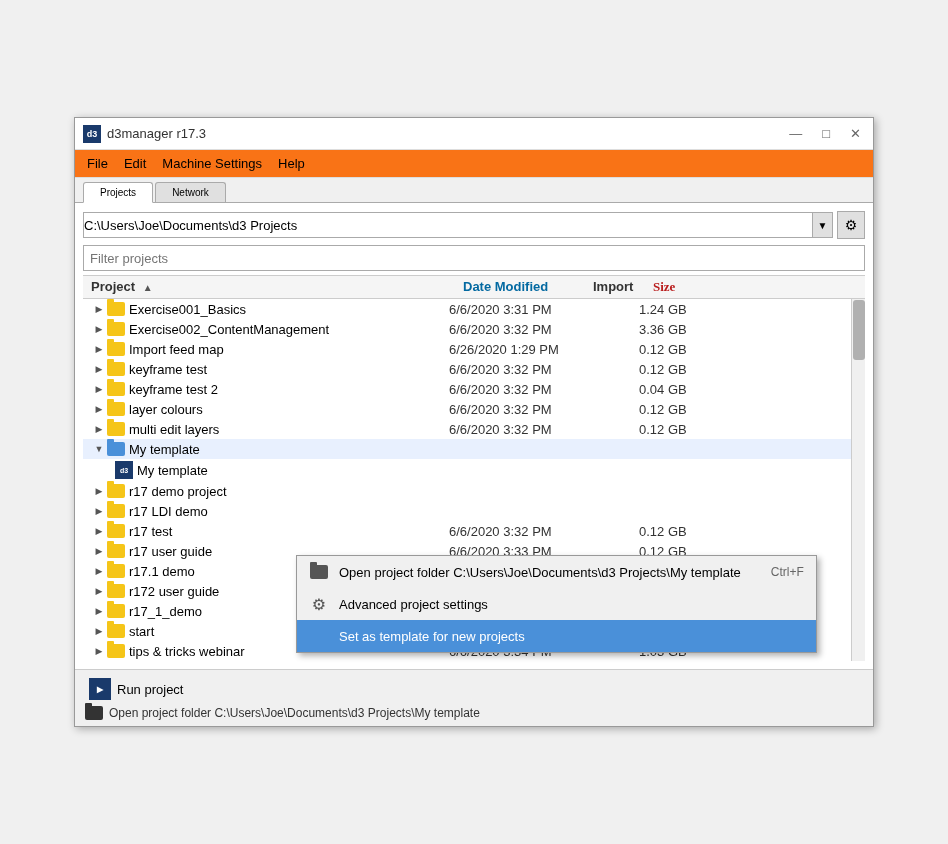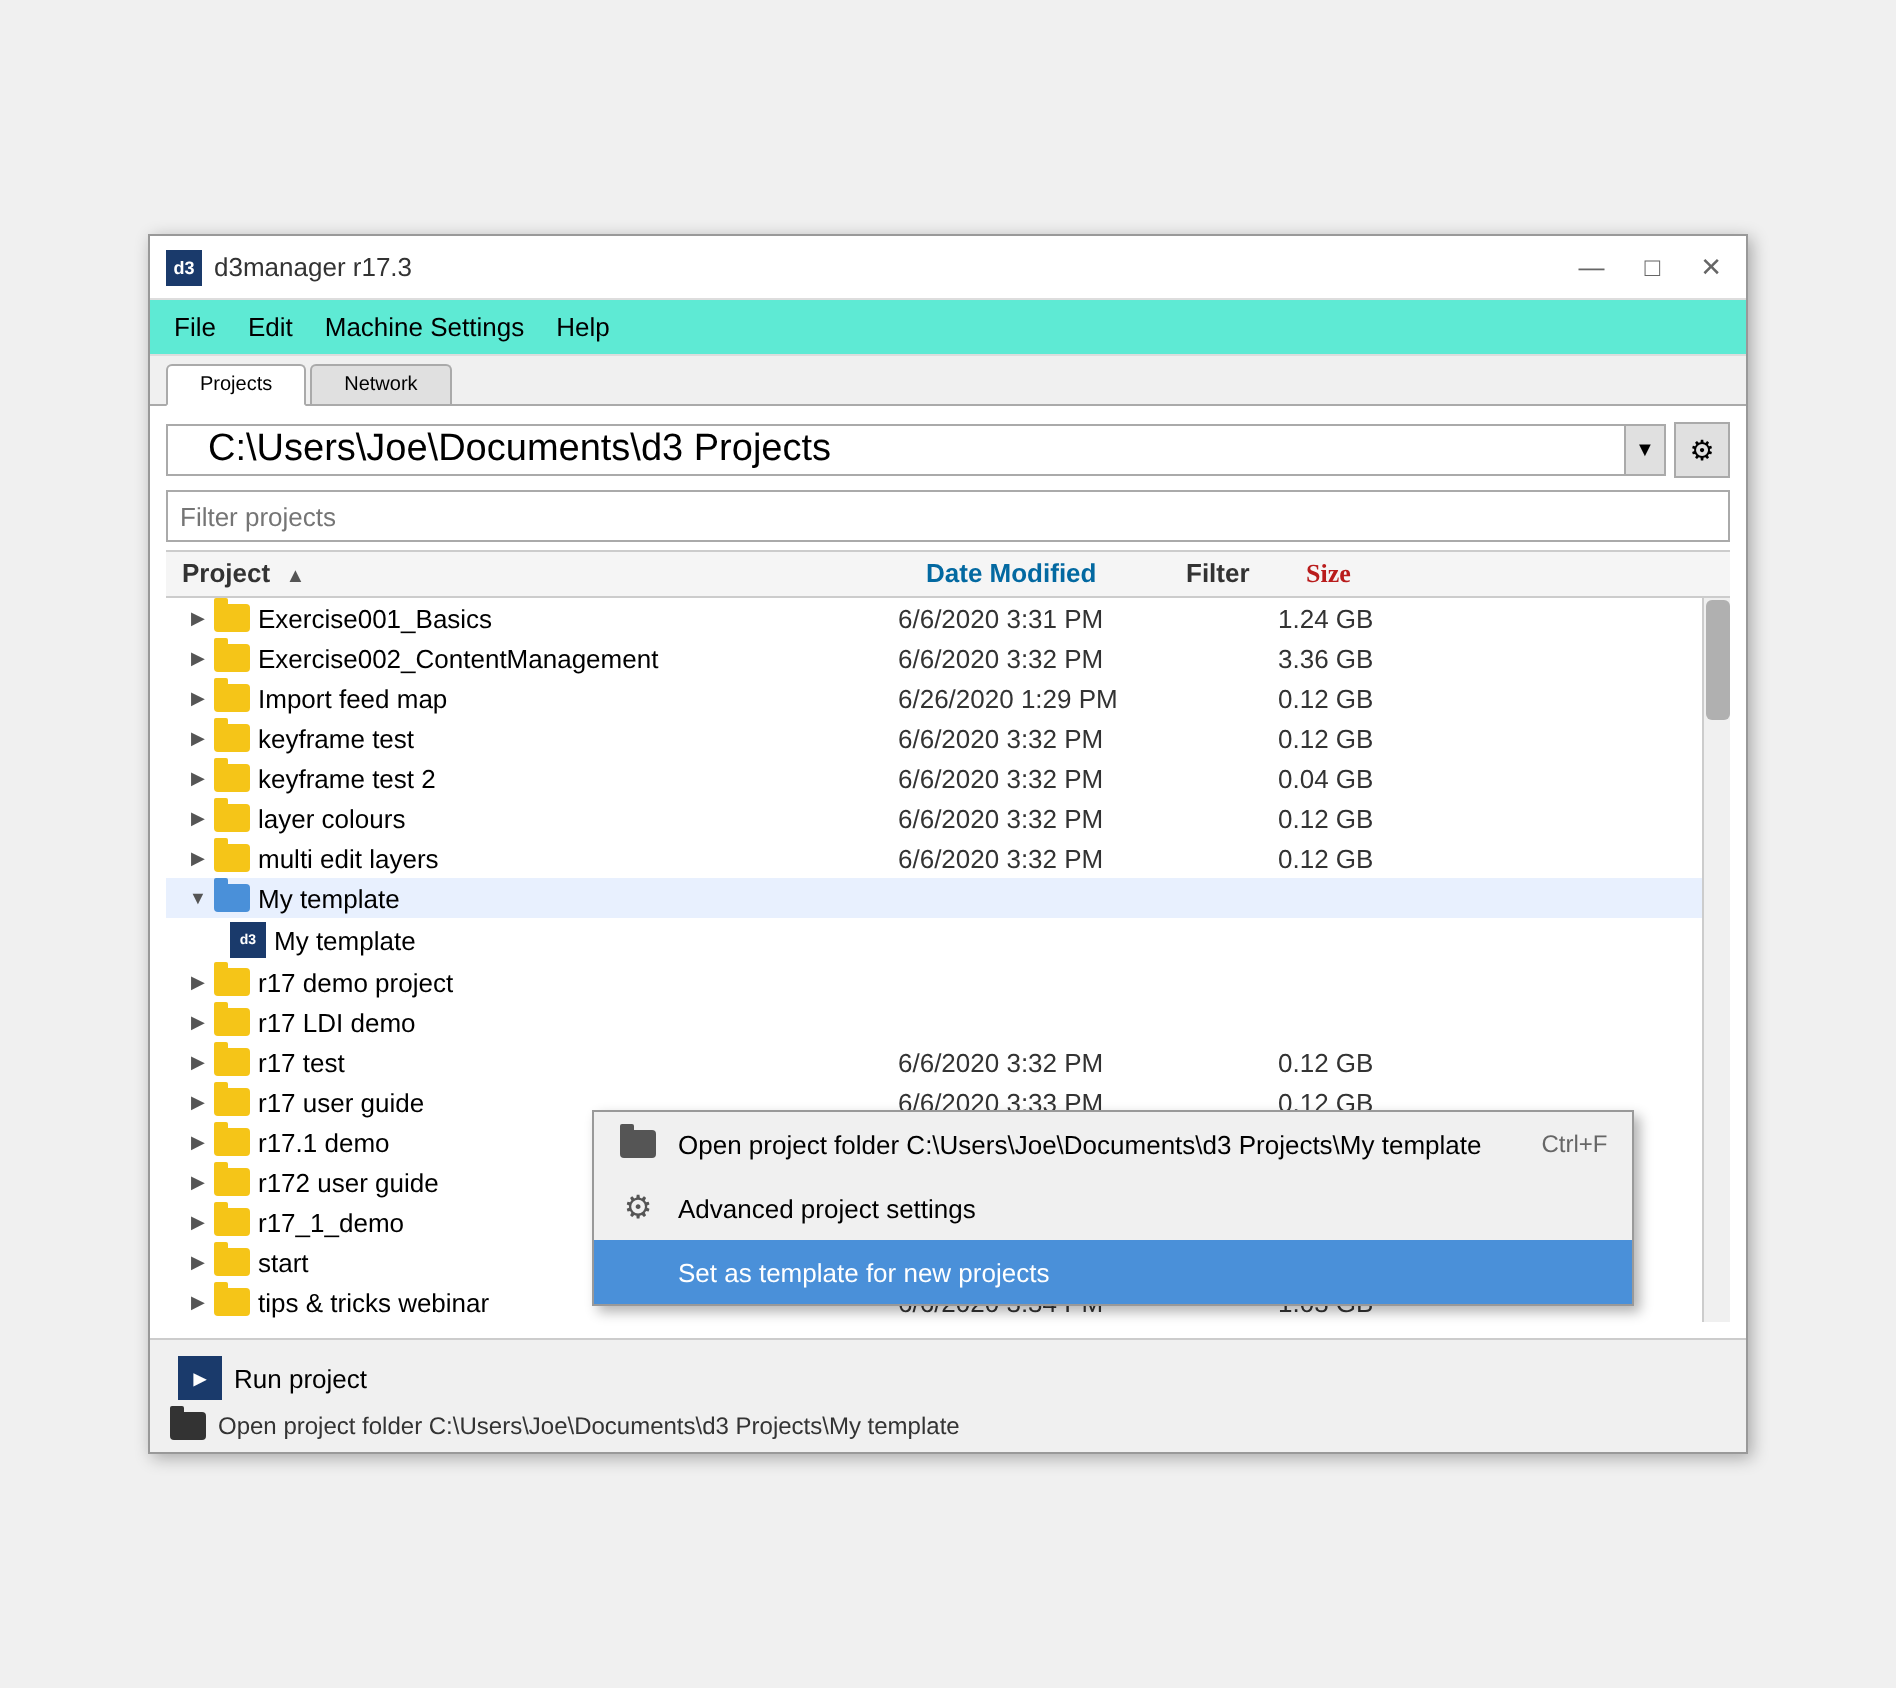--- a/index.html
+++ b/index.html
@@ -52,21 +52,21 @@
       align-items: center;
     }
     .win-btn {
       font-size: 13px;
       color: #666;
       cursor: pointer;
       padding: 2px 4px;
       line-height: 1;
     }
     .menu-bar {
-      background: #5eead4;
+      background: #f97316;
       display: flex;
       padding: 2px 4px;
       border-bottom: 1px solid #ddd;
       height: 28px;
       align-items: center;
     }
     .menu-item {
       padding: 3px 8px;
       cursor: pointer;
       color: #000;
@@ -100,22 +100,22 @@
       flex-direction: column;
     }
     .path-row {
       display: flex;
       align-items: center;
       margin-bottom: 6px;
     }
     .path-combo {
       flex: 1;
       border: 1px solid #aaa;
-      padding: 3px 20px;
-      font-size: 19px;
+      padding: 3px 0;
+      font-size: 13px;
       height: 26px;
       background: #fff;
     }
     .path-dropdown-btn {
       width: 20px;
       height: 26px;
       border: 1px solid #aaa;
       border-left: none;
       background: #e0e0e0;
       cursor: pointer;
@@ -392,21 +392,21 @@
     </div>
 
     <input class="filter-input" type="text" placeholder="Filter projects" style="">
 
     <div class="table-header">
       <div class="col-project">
         <span>Project</span>
         <span class="col-sort-arrow">▲</span>
       </div>
       <div class="col-date">Date Modified</div>
-      <div class="col-session">Filter</div>
+      <div class="col-session">Import</div>
       <div class="col-size">Size</div>
     </div>
 
     <div class="project-list-container">
       <div class="project-list" id="project-list">
 
       <div class="project-row">
     <div class="row-indent"></div>
     <div class="expand-btn">▶</div>
     <div class="folder-icon "></div>

